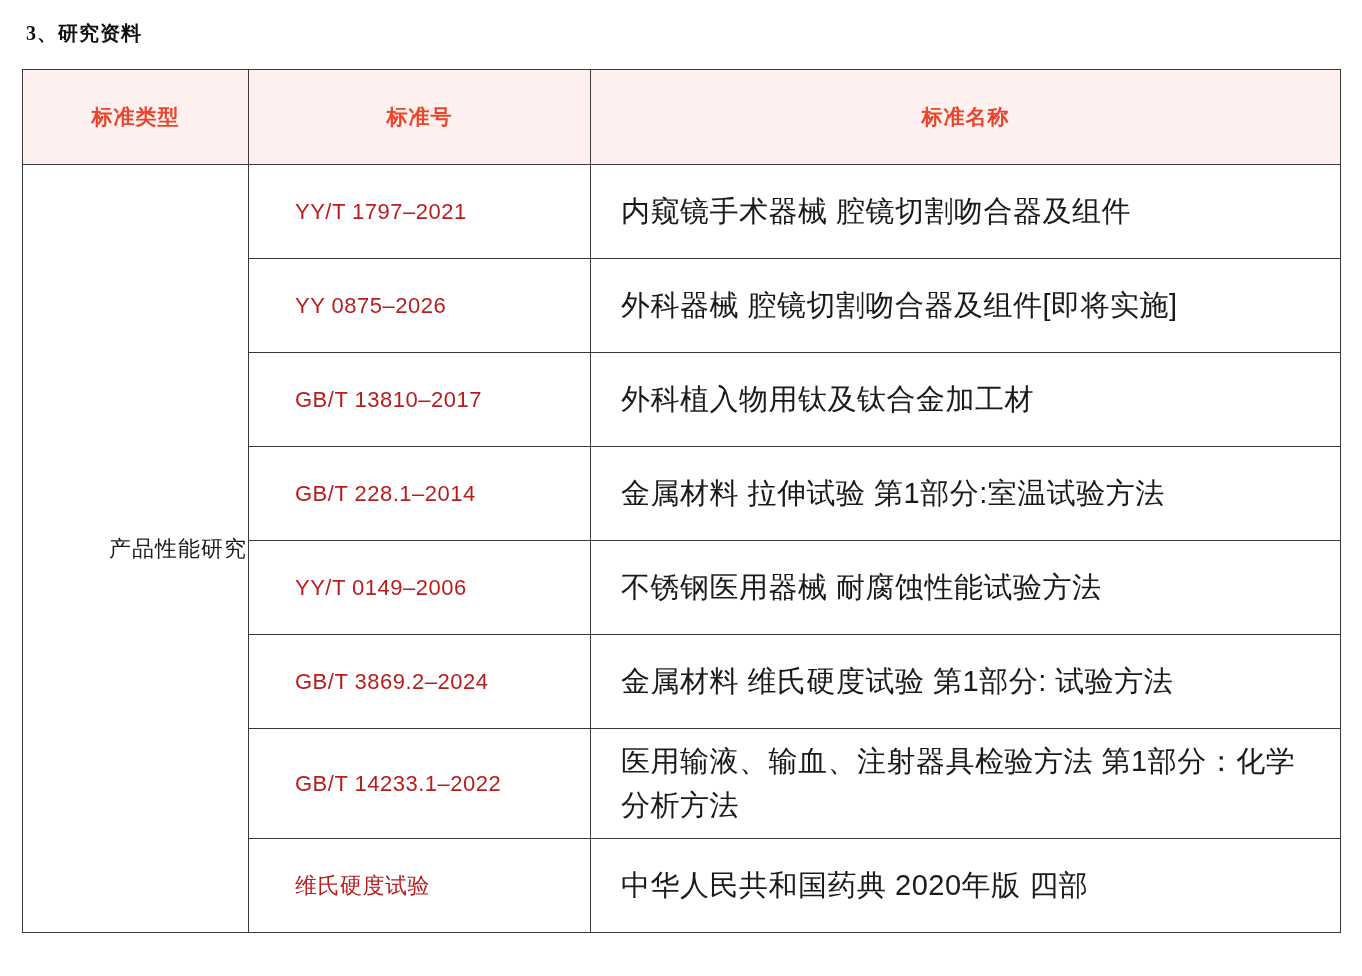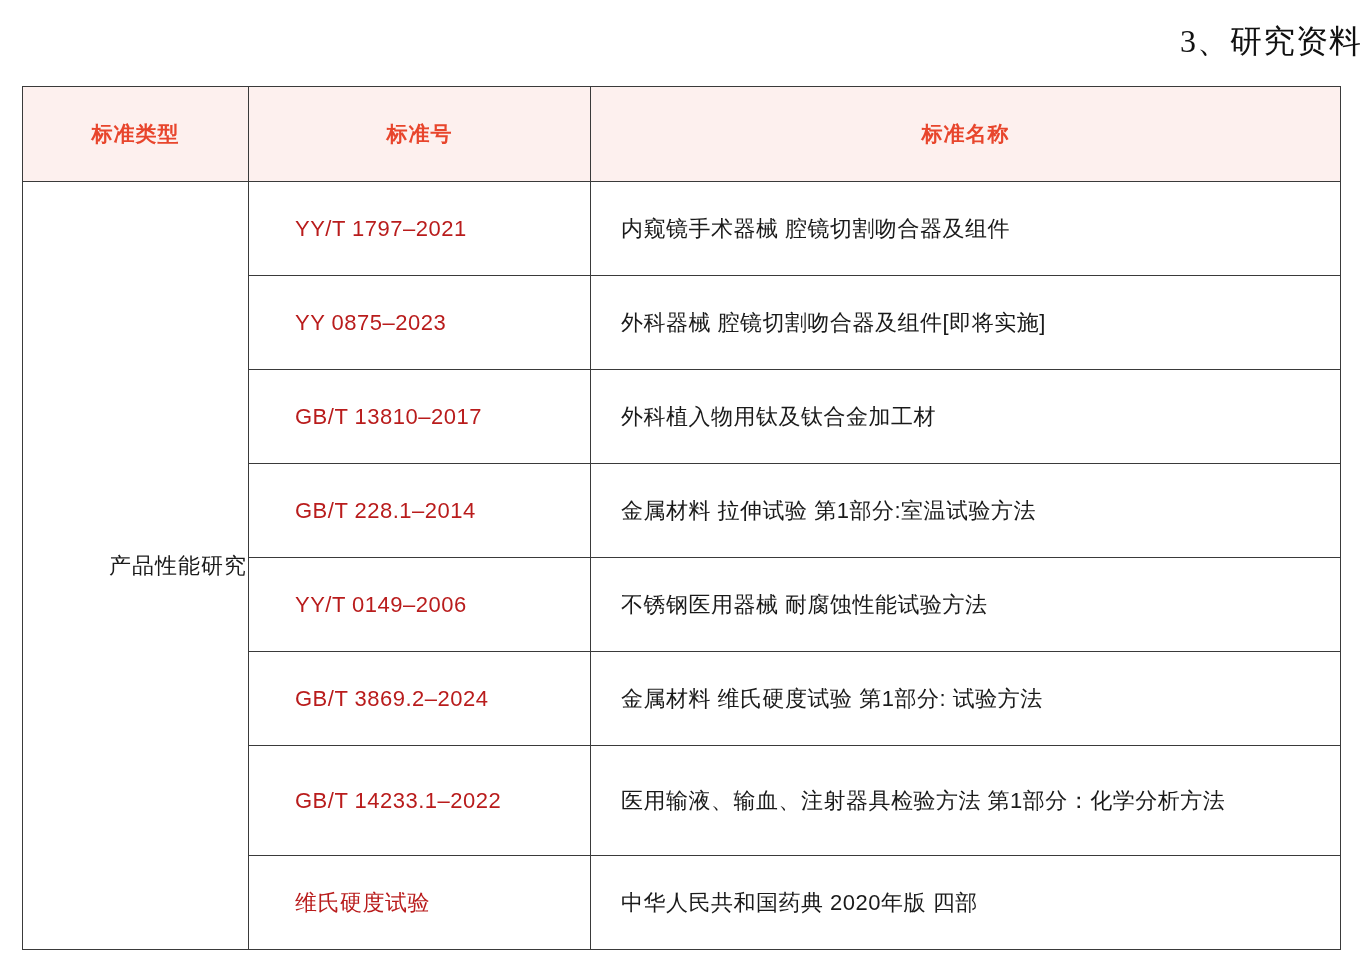--- a/index.html
+++ b/index.html
@@ -16,27 +16,26 @@
   }
   .page {
     position: relative;
     width: 1362px;
     height: 976px;
     box-sizing: border-box;
     padding: 0;
   }
   .section-title {
     font-family: "Liberation Serif", "DejaVu Serif", serif;
-    font-weight: normal;
-    font-size: 32px;
+    font-weight: bold;
+    font-size: 20px;
     letter-spacing: 1px;
     color: #111111;
     margin: 14px 0 0 26px;
     padding-top: 6px;
-    text-align: right;
   }
   .table-wrap {
     margin: 22px 0 0 22px;
     width: 1320px;
   }
   table.std-table {
     border-collapse: collapse;
     width: 1318px;
     table-layout: fixed;
   }
@@ -65,21 +64,21 @@
     letter-spacing: 1px;
   }
   td.code-cell {
     padding: 0 0 0 46px;
     font-size: 22px;
     color: #b91c1c;
     letter-spacing: 0.5px;
   }
   td.name-cell {
     padding: 0 22px 0 30px;
-    font-size: 22px;
+    font-size: 29px;
     color: #1a1a1a;
     line-height: 1.5;
     letter-spacing: 0.5px;
   }
   tr.row-h { height: 94px; }
   tr.row-tall { height: 110px; }
 </style>
 </head>
 <body>
 
@@ -101,21 +100,21 @@
           <th>标准名称</th>
         </tr>
       </thead>
       <tbody>
         <tr class="row-h">
           <td class="type-cell" rowspan="8">产品性能研究</td>
           <td class="code-cell">YY/T 1797–2021</td>
           <td class="name-cell">内窥镜手术器械 腔镜切割吻合器及组件</td>
         </tr>
         <tr class="row-h">
-          <td class="code-cell">YY 0875–2023</td>
+          <td class="code-cell">YY 0875–2026</td>
           <td class="name-cell">外科器械 腔镜切割吻合器及组件[即将实施]</td>
         </tr>
         <tr class="row-h">
           <td class="code-cell">GB/T 13810–2017</td>
           <td class="name-cell">外科植入物用钛及钛合金加工材</td>
         </tr>
         <tr class="row-h">
           <td class="code-cell">GB/T 228.1–2014</td>
           <td class="name-cell">金属材料 拉伸试验 第1部分:室温试验方法</td>
         </tr>

